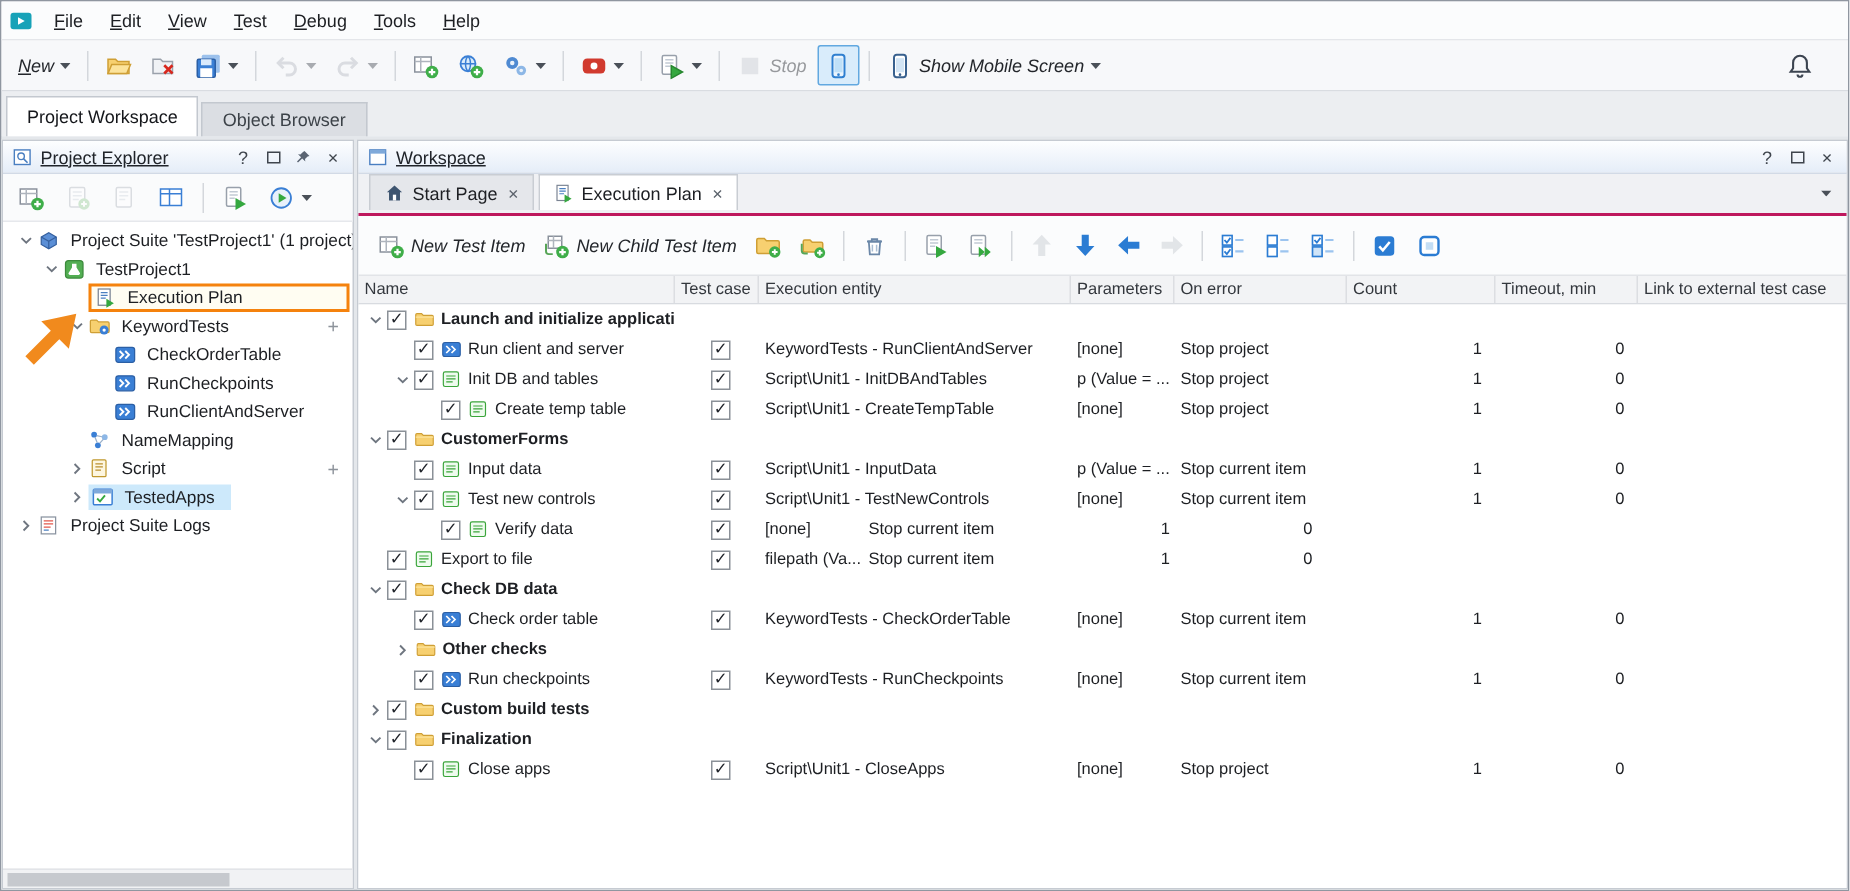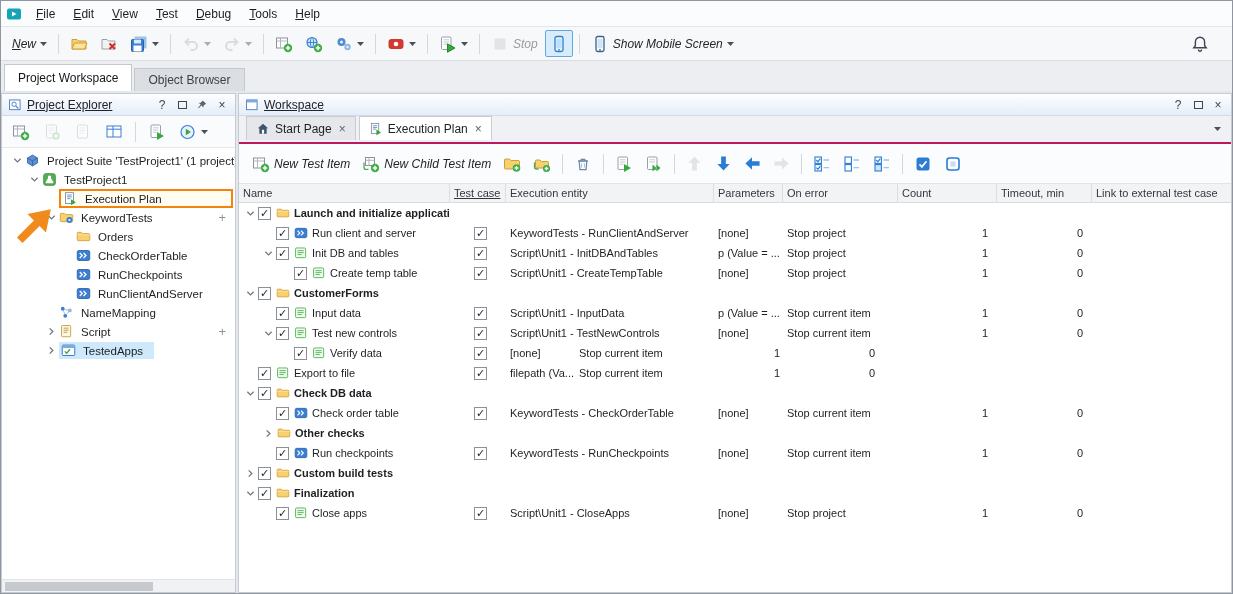--- a/index.html
+++ b/index.html
@@ -419,30 +419,20 @@
                 <circle cx="12.5" cy="12" r="1.3" fill="#fff"></circle>
               </svg>
             </span>
             <span class="tree-label">KeywordTests</span>
             <span class="tree-add">+</span>
           </div>
           <div class="tree-row" style="padding-left: 59px;">
             <span class="tree-chevron"></span>
             <span class="icon" style="width:15px;height:15px">
               <svg viewBox="0 0 18 18" width="15" height="15">
-                <path d="M1.5 5c0-.6.4-1 1-1h4L8 5.5h7.5c.6 0 1 .4 1 1V13c0 .6-.4 1-1 1h-13c-.6 0-1-.4-1-1z" fill="#f7d070" stroke="#cf9f35"></path>
-                <path d="M1.5 7h15" stroke="#fce39b"></path>
-              </svg>
-            </span>
-            <span class="tree-label">Orders</span>
-          </div>
-          <div class="tree-row" style="padding-left: 59px;">
-            <span class="tree-chevron"></span>
-            <span class="icon" style="width:15px;height:15px">
-              <svg viewBox="0 0 18 18" width="15" height="15">
                 <rect x="1.5" y="3" width="15" height="12" rx="2" fill="#3a7fd5" stroke="#2b5fa5"></rect>
                 <path d="M4.5 6l3 3-3 3M9 6l3 3-3 3" fill="none" stroke="#fff" stroke-width="1.5"></path>
               </svg>
             </span>
             <span class="tree-label">CheckOrderTable</span>
           </div>
           <div class="tree-row" style="padding-left: 59px;">
             <span class="tree-chevron"></span>
             <span class="icon" style="width:15px;height:15px">
               <svg viewBox="0 0 18 18" width="15" height="15">
@@ -499,20 +489,35 @@
               <span class="icon" style="width:15px;height:15px">
                 <svg viewBox="0 0 18 18" width="15" height="15">
                   <rect x="1.5" y="2.5" width="15" height="12.5" rx="1" fill="#fff" stroke="#3a7fd5" stroke-width="1.2"></rect>
                   <rect x="1.5" y="2.5" width="15" height="3.5" fill="#7fa9da"></rect>
                   <path d="M4.5 10l2.3 2.3 4-4.8" fill="none" stroke="#35a83f" stroke-width="1.5"></path>
                 </svg>
               </span>
               <span class="tree-label">TestedApps</span>
             </span>
           </div>
+          <div class="tree-row" style="padding-left: 8px;">
+            <span class="tree-chevron">
+              <svg width="9" height="9" viewBox="0 0 10 10">
+                <path d="M3 1.5l3.5 3.5L3 8.5" fill="none" stroke="#6f7680" stroke-width="1.4"></path>
+              </svg>
+            </span>
+            <span class="icon" style="width:15px;height:15px">
+              <svg viewBox="0 0 18 18" width="15" height="15">
+                <rect x="3" y="2" width="11.5" height="13.5" fill="#fff" stroke="#8a93a0"></rect>
+                <path d="M5 5h7.5M5 7.5h7.5M5 10h5.5" stroke="#e2574c"></path>
+                <path d="M5 12.5h4" stroke="#4a7fc1"></path>
+              </svg>
+            </span>
+            <span class="tree-label">Project Suite Logs</span>
+          </div>
         </div>
       <div class="hscrollbar">
         <div class="hthumb"></div>
       </div>
     </div>
 
     <div class="splitter"></div>
 
     <div class="right-panel">
       <div class="panel-header">
@@ -707,21 +712,21 @@
               <svg viewBox="0 0 18 18" width="18" height="18">
                 <rect x="3" y="3" width="12" height="12" rx="2.5" fill="#fff" stroke="#2b7cd3" stroke-width="1.6"></rect>
                 <rect x="6.5" y="6.5" width="5" height="5" fill="#c4def5"></rect>
               </svg>
             </span>
           </div>
         </div>
       <div class="grid">
         <div class="grid-header" id="grid-header">
             <div class="gh-cell" style="width: 211px;">Name</div>
-            <div class="gh-cell" style="width: 56px; text-decoration: underline;">Test case</div>
+            <div class="gh-cell" style="width: 56px;">Test case</div>
             <div class="gh-cell" style="width: 208px;">Execution entity</div>
             <div class="gh-cell" style="width: 69px;">Parameters</div>
             <div class="gh-cell" style="width: 115px;">On error</div>
             <div class="gh-cell" style="width: 99px;">Count</div>
             <div class="gh-cell" style="width: 95px;">Timeout, min</div>
             <div class="gh-cell last" style="width: 143px;">Link to external test case</div>
           </div>
         <div class="grid-body" id="grid-body">
             <div class="grid-row">
               <div class="gc" style="width: 211px; padding-left: 4px;">

